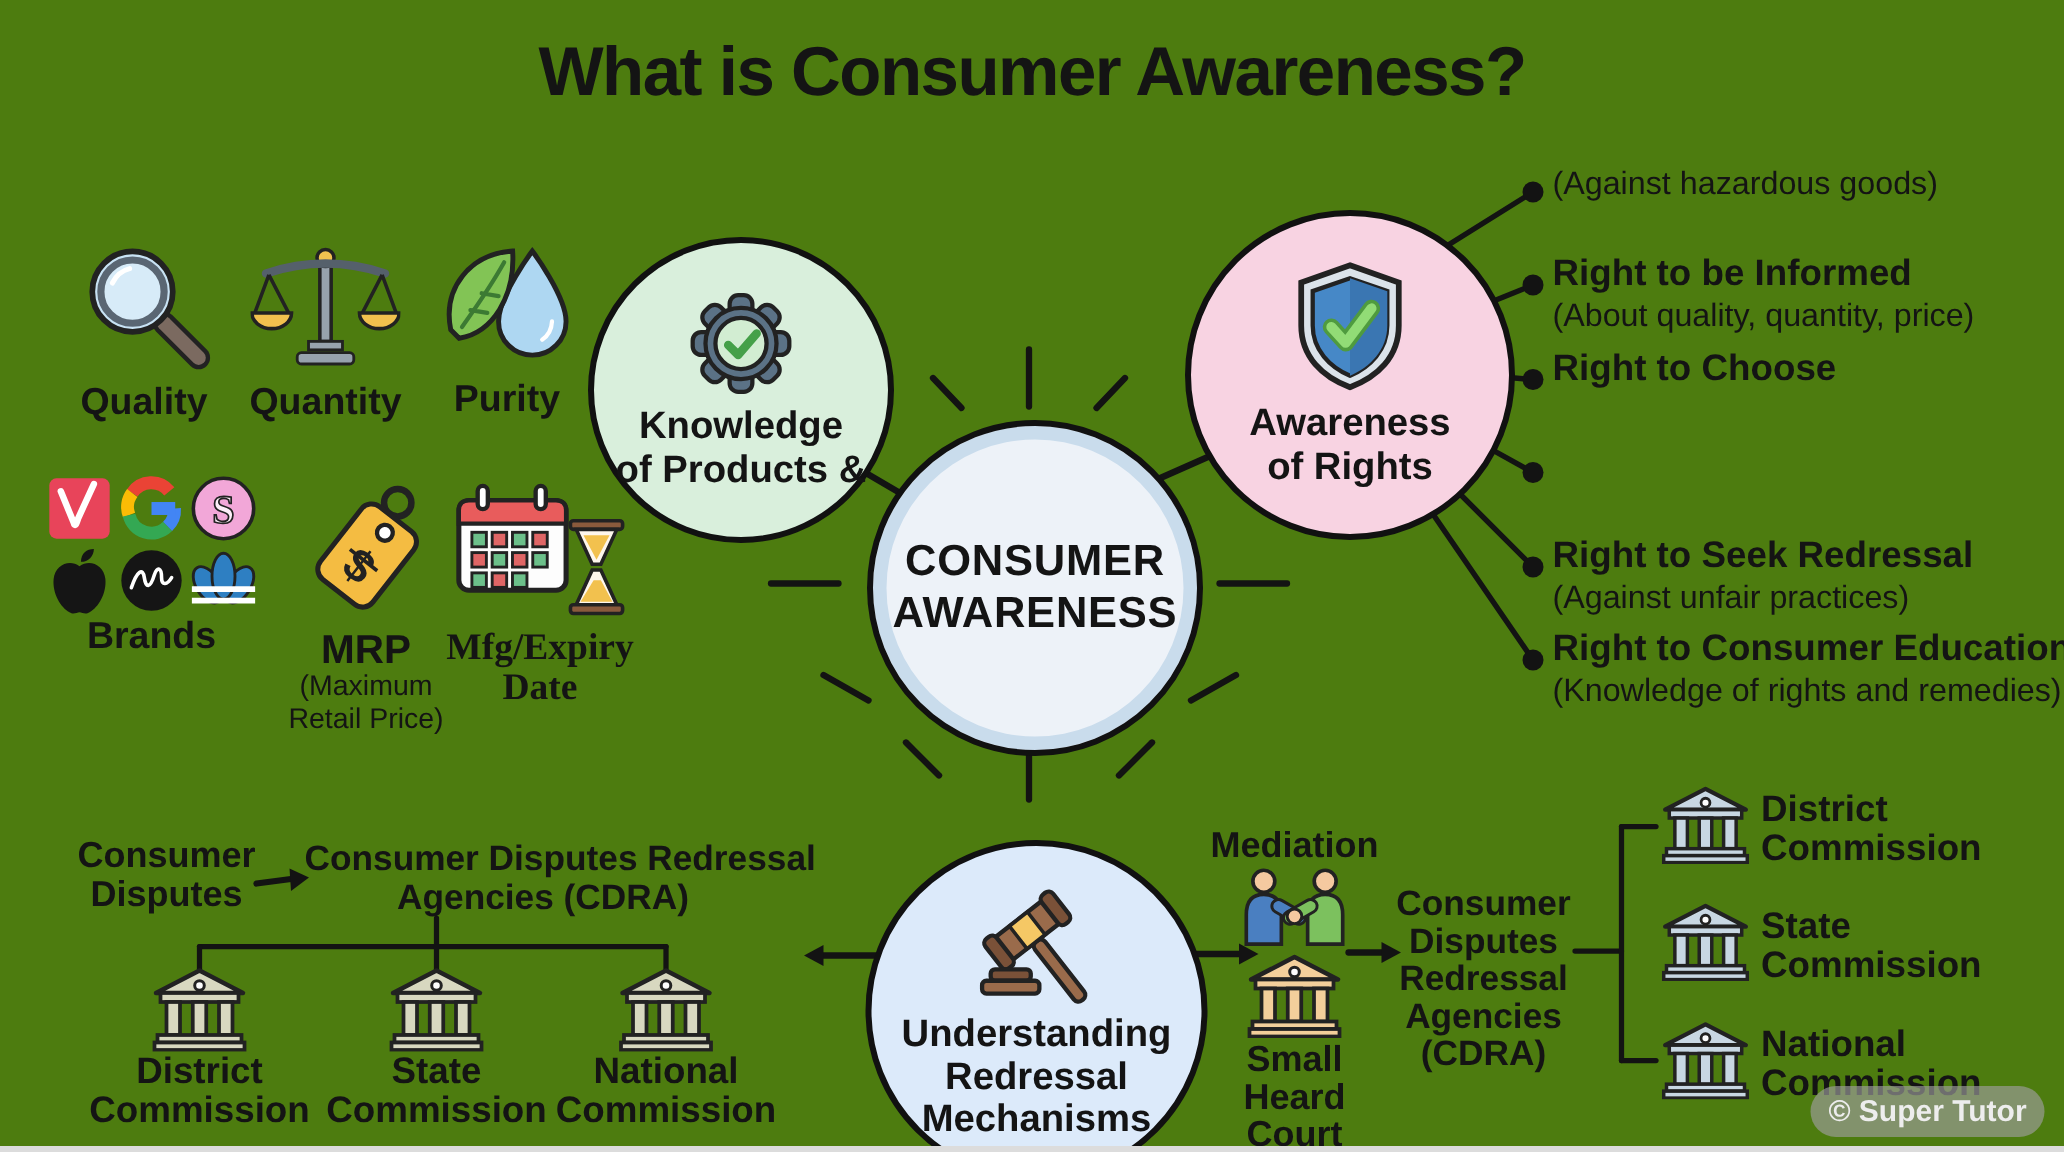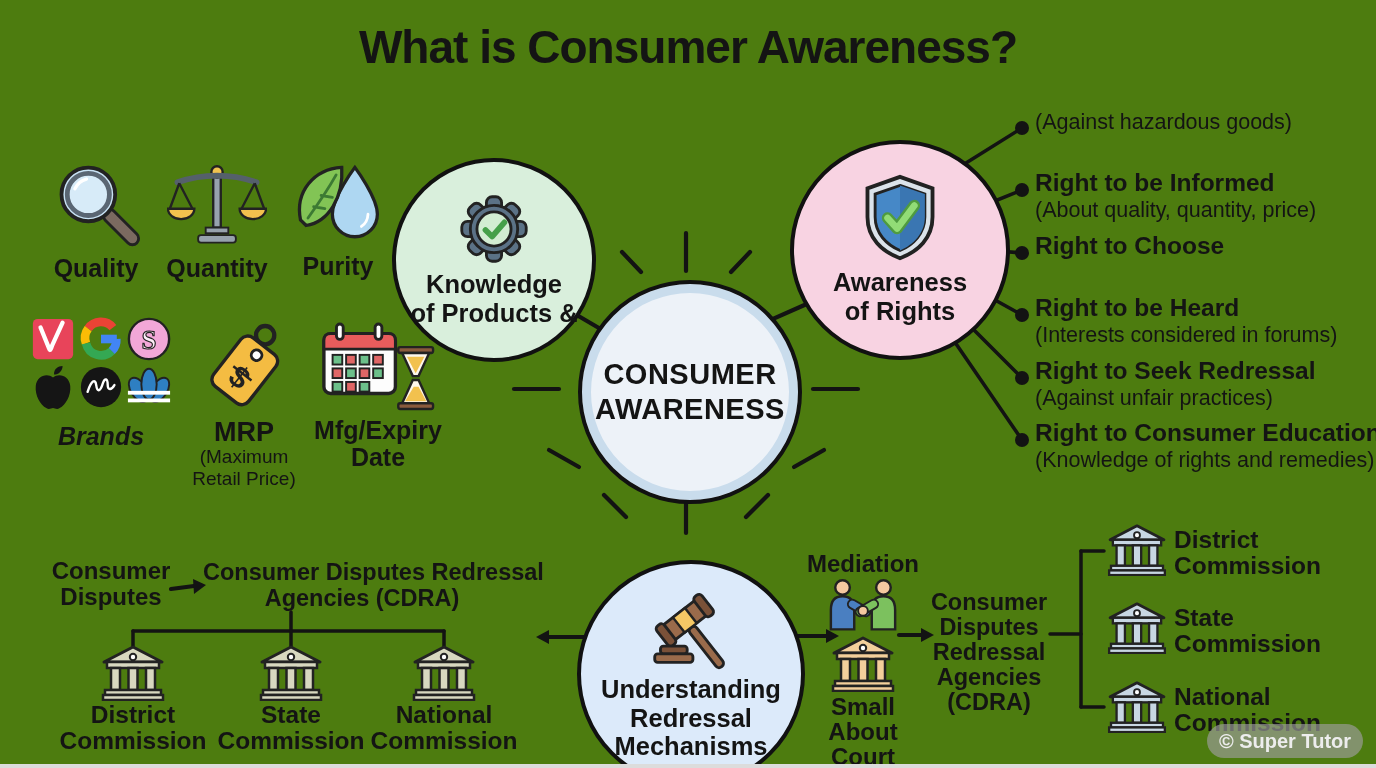--- a/index.html
+++ b/index.html
@@ -176,39 +176,39 @@
       <svg viewBox="0 0 48 48" width="46" height="46">
         <g fill="#2e7fc2" stroke="#222" stroke-width="2">
           <ellipse cx="13" cy="27" rx="8" ry="14" transform="rotate(-32 13 27)"></ellipse>
           <ellipse cx="35" cy="27" rx="8" ry="14" transform="rotate(32 35 27)"></ellipse>
           <ellipse cx="24" cy="21" rx="8" ry="16"></ellipse>
         </g>
         <rect x="2" y="28" width="44" height="4" fill="#fff"></rect>
         <rect x="2" y="36" width="44" height="4" fill="#fff"></rect>
       </svg>
     </div>
-    <div class="ctr bold" style="font-size:25px;margin-top:12px;font-style:italic;">Brands</div>
+    <div class="ctr bold" style="font-size:25px;margin-top:0;">Brands</div>
   </div>
 
   <div class="abs z2 ctr" style="left:185px;top:314px;width:118px;">
     <svg viewBox="0 0 100 104" width="98" height="100">
       <circle cx="72" cy="22" r="9.5" fill="none" stroke="#222" stroke-width="4.5"></circle>
       <g transform="rotate(38 50 58)">
         <rect x="28" y="26" width="46" height="64" rx="9" fill="#f4bc42" stroke="#222" stroke-width="3.5"></rect>
         <circle cx="51" cy="38" r="5.5" fill="#fff" stroke="#222" stroke-width="3"></circle>
         <text x="51" y="78" font-size="32" font-weight="bold" text-anchor="middle" fill="#222">$</text>
         <path d="M39,62 h24" stroke="#222" stroke-width="2.5"></path>
       </g>
     </svg>
     <div class="bold" style="font-size:27px;line-height:1.05;">MRP</div>
     <div style="font-size:19px;line-height:1.12;">(Maximum</div>
     <div style="font-size:19px;line-height:1.12;">Retail Price)</div>
   </div>
 
-  <div class="abs z2 ctr" style="left:312px;top:318px;width:132px;">
+  <div class="abs z2 ctr" style="left:294px;top:318px;width:132px;font-family:Liberation Serif, serif;">
     <svg viewBox="0 0 118 98" width="114" height="95">
       <rect x="3" y="16" width="74" height="62" rx="7" fill="#fdfdfd" stroke="#222" stroke-width="3.5"></rect>
       <path d="M10,16 h60 q7,0 7,7 v9 h-74 v-9 q0,-7 7,-7 z" fill="#e85c5c" stroke="#222" stroke-width="3"></path>
       <rect x="16" y="6" width="7" height="16" rx="3.5" fill="#fff" stroke="#222" stroke-width="3"></rect>
       <rect x="56" y="6" width="7" height="16" rx="3.5" fill="#fff" stroke="#222" stroke-width="3"></rect>
       <g stroke="#222" stroke-width="2">
         <rect x="12" y="38" width="10" height="10" fill="#6cc08a"></rect>
           <rect x="26" y="38" width="10" height="10" fill="#e06666"></rect>
           <rect x="40" y="38" width="10" height="10" fill="#6cc08a"></rect>
           <rect x="54" y="38" width="10" height="10" fill="#e06666"></rect>
@@ -292,24 +292,20 @@
   <div class="right-item" style="top:108px;">
     <div class="ri-s">(Against hazardous goods)</div>
   </div>
   <div class="right-item" style="top:170px;">
     <div class="ri-t">Right to be Informed</div>
     <div class="ri-s">(About quality, quantity, price)</div>
   </div>
   <div class="right-item" style="top:233px;">
     <div class="ri-t">Right to Choose</div>
   </div>
-  <div class="right-item" style="top:295px;">
-    <div class="ri-t">Right to be Heard</div>
-    <div class="ri-s">(Interests considered in forums)</div>
-  </div>
   <div class="right-item" style="top:358px;">
     <div class="ri-t">Right to Seek Redressal</div>
     <div class="ri-s">(Against unfair practices)</div>
   </div>
   <div class="right-item" style="top:420px;">
     <div class="ri-t">Right to Consumer Education</div>
     <div class="ri-s">(Knowledge of rights and remedies)</div>
   </div>
 
   <div class="abs z2 ctr bold" style="left:45px;top:558px;width:132px;font-size:24px;line-height:1.1;">
@@ -354,21 +350,21 @@
     <path d="M27,26 L41,34" stroke="#4a7fc1" stroke-width="7" stroke-linecap="round"></path>
     <path d="M49,26 L35,34" stroke="#222" stroke-width="11" stroke-linecap="round"></path>
     <path d="M49,26 L35,34" stroke="#7cc15e" stroke-width="7" stroke-linecap="round"></path>
     <circle cx="38" cy="33" r="5" fill="#f5c9a0" stroke="#222" stroke-width="2"></circle>
   </svg>
   <svg class="bank" style="left:830px;top:636px;color:#f3cf9b;" width="66" height="56">
       <use href="#bank"></use>
     </svg>
   <div class="abs z2 ctr bold" style="left:798px;top:694px;width:130px;font-size:24px;line-height:1.05;">
     <div>Small</div>
-    <div>About</div>
+    <div>Heard</div>
     <div>Court</div>
   </div>
 
   <div class="abs z2 ctr bold" style="left:928px;top:590px;width:122px;font-size:23.5px;line-height:1.06;">
     <div>Consumer</div>
     <div>Disputes</div>
     <div>Redressal</div>
     <div>Agencies</div>
     <div>(CDRA)</div>
   </div>

